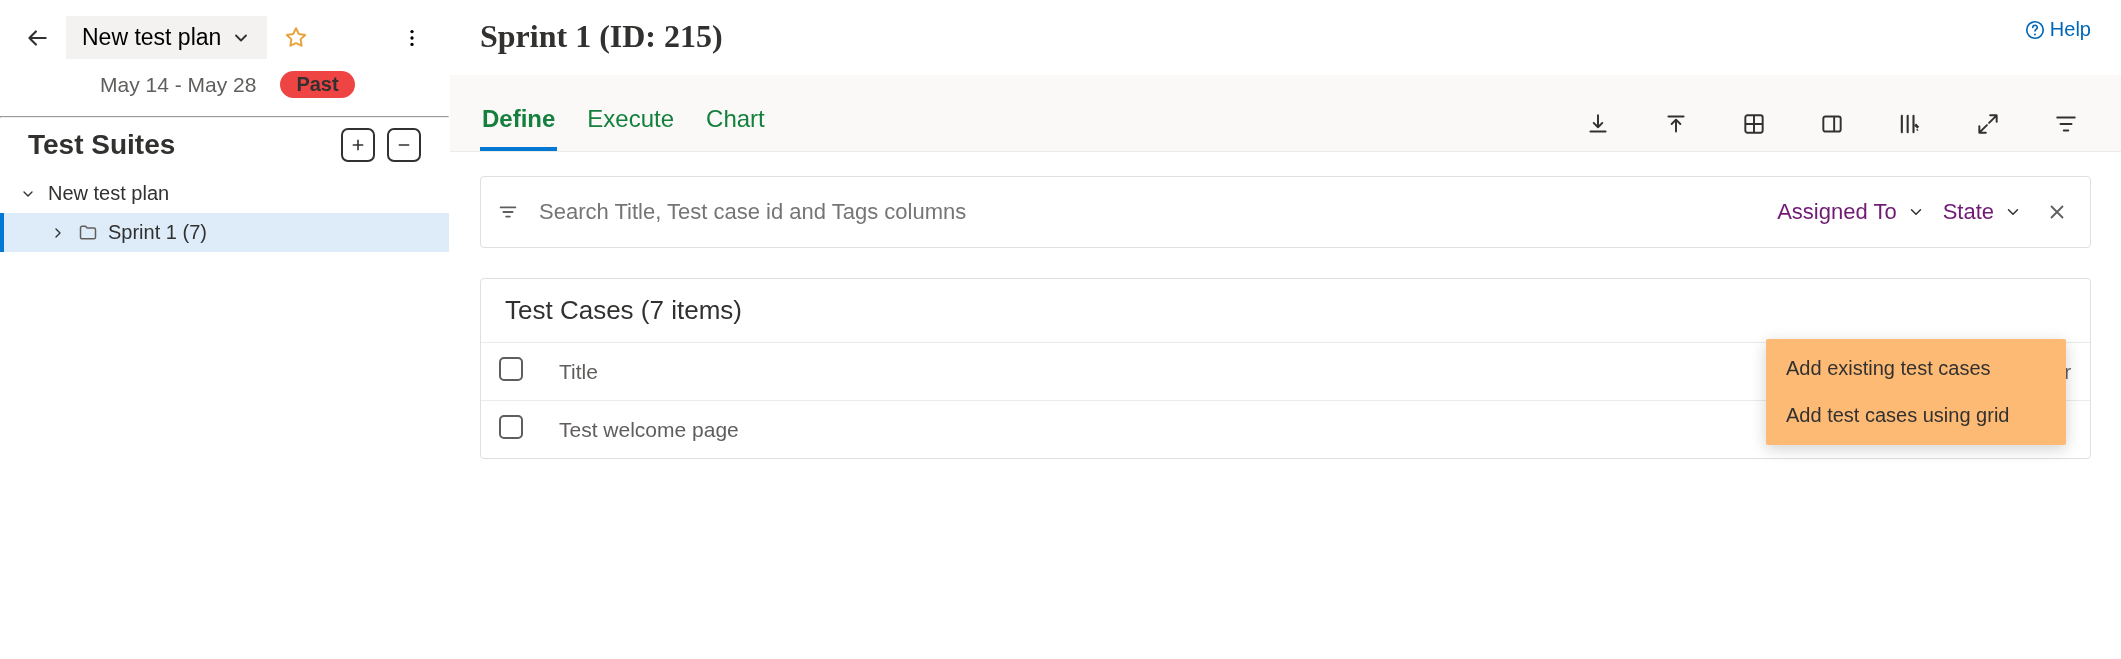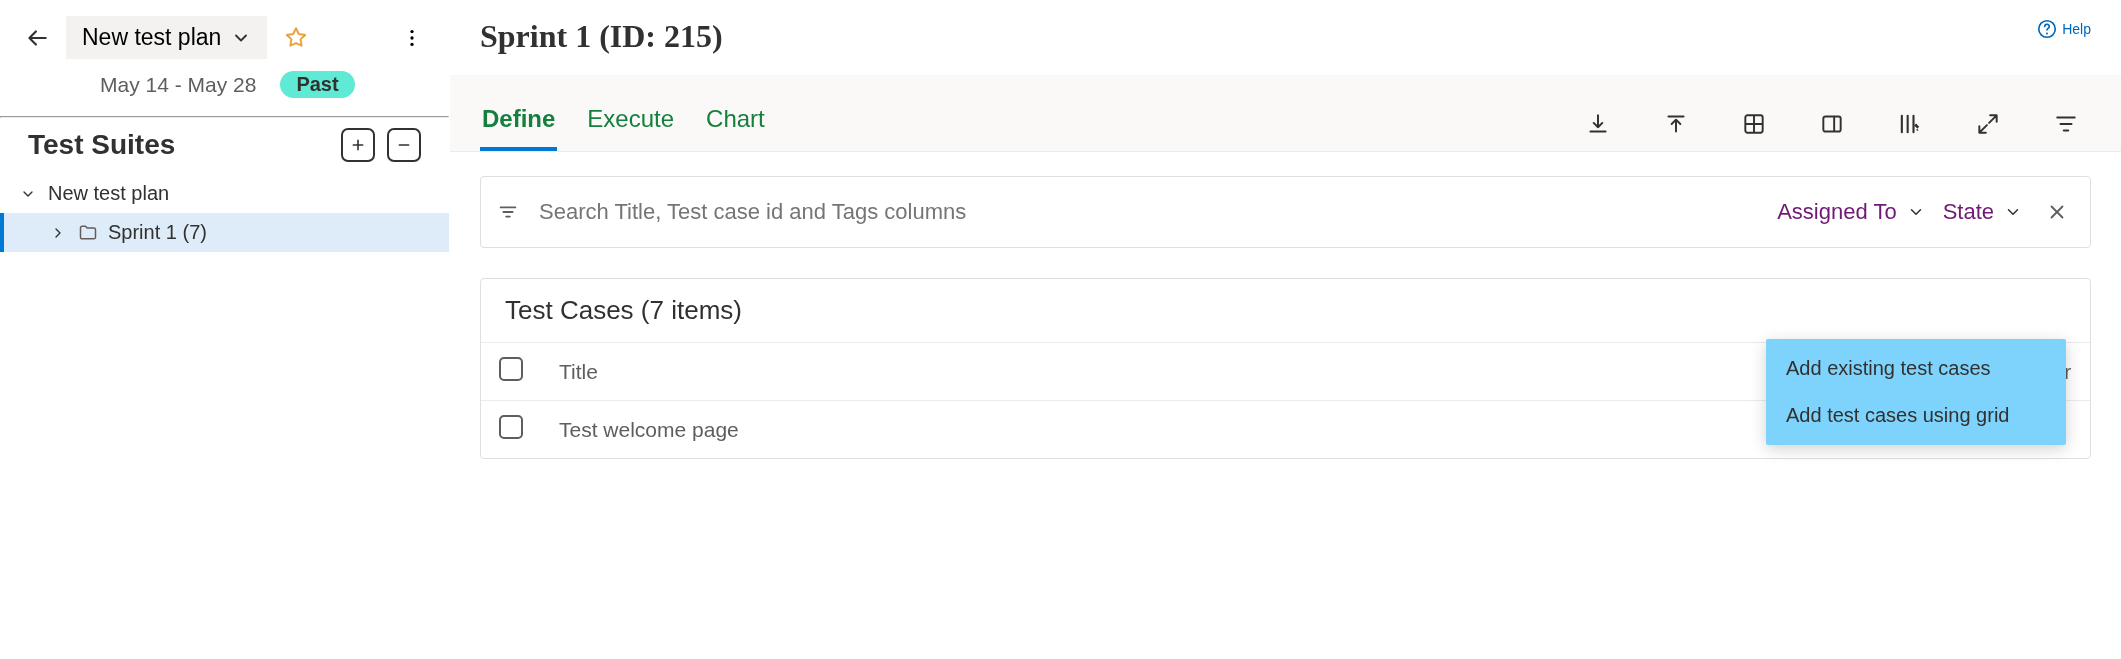--- a/index.html
+++ b/index.html
@@ -52,21 +52,21 @@
   .kebab-btn { margin-left: auto; }
   .sb-subhead {
     display: flex;
     align-items: center;
     gap: 24px;
     padding: 4px 18px 18px 100px;
     font-size: 21px;
     color: #605e5c;
   }
   .past-badge {
-    background: #5eead4;
+    background: #ef4444;
     border-radius: 999px;
     padding: 2px 16px;
     font-size: 20px;
     font-weight: 600;
     color: #323130;
   }
   .sb-divider { height: 1px; background: #edebe9; margin: 0; }
 
   .sb-suites-head {
     display: flex;
@@ -111,21 +111,21 @@
   
   .main { flex: 1; display: flex; flex-direction: column; padding: 0; }
   .main-head {
     display: flex;
     align-items: flex-start;
     padding: 18px 30px 0 30px;
   }
   .main-head h1 { font-size: 32px; font-weight: 700; margin: 0; flex:1;font-family:Liberation Serif, serif; }
   .help-link {
     color: #0067b8;
-    font-size: 14px;
+    font-size: 20px;
     cursor: pointer;
     display: inline-flex;
     align-items: center;
     gap: 4px;
   }
 
   .tabs-row {
     display: flex;
     align-items: center;
     padding: 22px 30px 0 30px;
@@ -235,21 +235,21 @@
   .col-chk { width: 60px; }
   .col-order { width: 120px; }
   .col-test { width: 140px; }
   .col-last { width: 60px; }
 
   
   .menu {
     position: absolute;
     top: 60px;
     right: 24px;
-    background: #7dd3fc;
+    background: #fdba74;
     box-shadow: 0 4px 16px rgba(0,0,0,.18);
     border-radius: 2px;
     min-width: 300px;
     z-index: 5;
     padding: 6px 0;
   }
   .menu-item {
     padding: 12px 20px;
     font-size: 20px;
     cursor: pointer;

